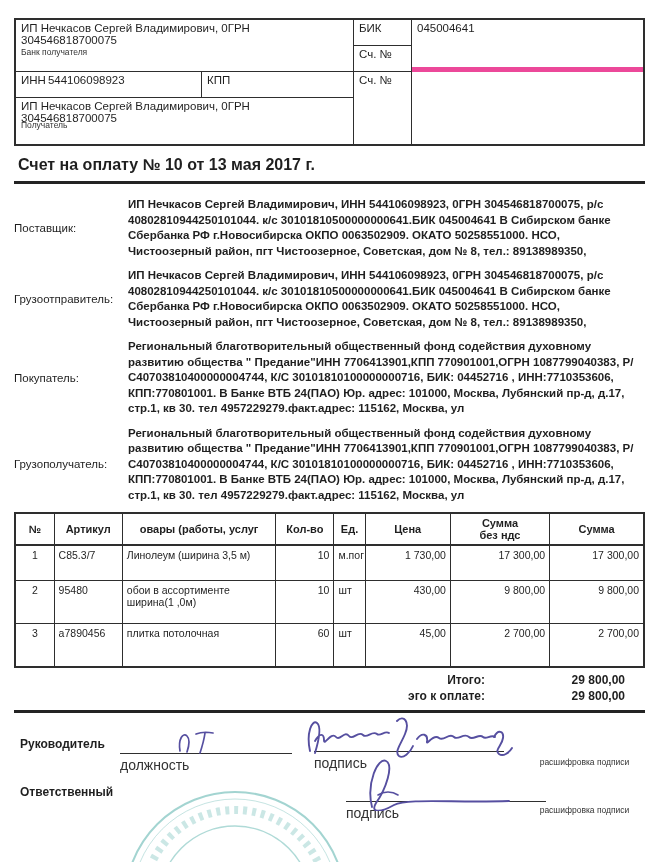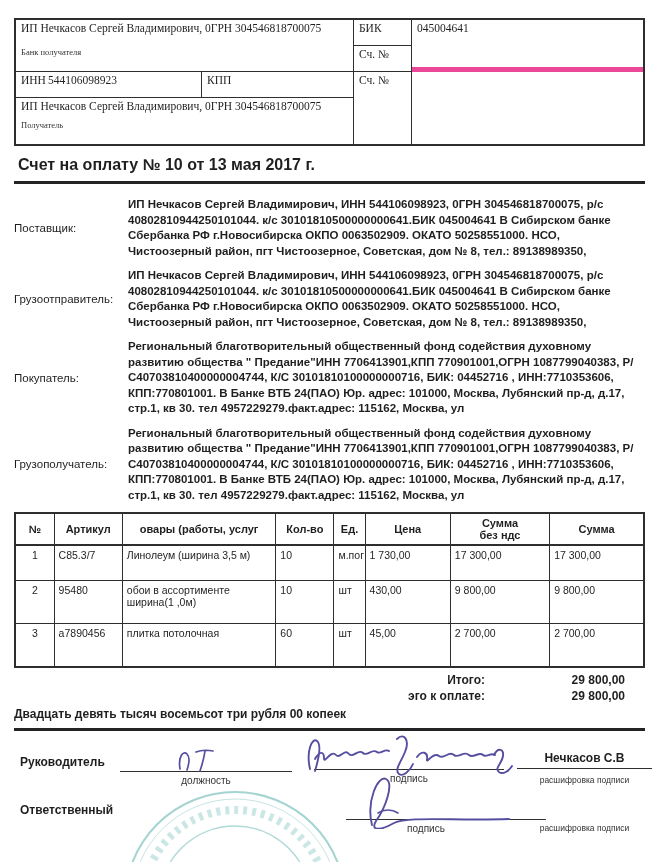--- a/index.html
+++ b/index.html
@@ -15,21 +15,21 @@
 
   
   .bank-table {
     display:grid;
     grid-template-columns:186px 152px 58px 231px;
     grid-template-rows:26px 26px 26px 46px;
     border:2px solid #2e2e2e;
     width:631px; box-sizing:border-box;
     font-size:11.5px;
   }
-  .bank-table > div { box-sizing:border-box; padding:2px 5px; position:relative; overflow:hidden;font-family:Liberation Serif, serif; }
+  .bank-table > div { box-sizing:border-box; padding:2px 5px; position:relative; overflow:hidden; }
   .bc { border-right:1px solid #2e2e2e; border-bottom:1px solid #2e2e2e; }
   .c-bank { grid-column:1/3; grid-row:1/3; }
   .c-bik-l { grid-column:3; grid-row:1; }
   .c-bik-v { grid-column:4; grid-row:1/3; border-bottom:5px solid #ec4899; }
   .c-sch1 { grid-column:3; grid-row:2; }
   .c-inn { grid-column:1; grid-row:3; }
   .c-kpp { grid-column:2; grid-row:3; }
   .c-sch2 { grid-column:3; grid-row:3/5; border-right:1px solid #2e2e2e; }
   .c-sch2v { grid-column:4; grid-row:3/5; }
   .c-recv { grid-column:1/3; grid-row:4; border-right:1px solid #2e2e2e; }
@@ -46,39 +46,39 @@
   .party-label { width:114px; flex:none; font-size:11.5px; }
   .party-text { flex:1; font-weight:bold; font-size:11.5px; line-height:15.5px; }
 
   
   table.items { border-collapse:collapse; table-layout:fixed; width:631px; margin-top:6px; font-size:10.5px; }
   table.items, table.items th, table.items td { border:1px solid #2e2e2e; }
   table.items { border-width:2px; }
   table.items th { border-bottom-width:2px; font-size:11px; font-weight:bold; padding:2px 3px; height:26px; overflow:hidden; }
   table.items td { vertical-align:top; padding:3px 4px; overflow:hidden; }
   .h2line { line-height:12px; }
-  td.num, th.num { }
+  td.num, th.num { text-align:right; }
   td.ctr { text-align:center; }
   tr.r1 td { height:28px; }
   tr.r2 td { height:36px; }
   tr.r3 td { height:36px; }
 
   
   .totals { margin-top:5px; }
   .total-row { display:flex; justify-content:flex-end; font-weight:bold; font-size:12px; margin-top:2px; }
   .total-row .t-label { text-align:right; }
   .total-row .t-value { width:140px; text-align:right; padding-right:20px; flex:none; }
   .count-line { font-size:11.5px; margin-top:9px; }
   .words-line { font-size:12px; font-weight:bold; margin-top:4px; }
 
   
   .sig-section { position:relative; height:122px; margin-top:8px; }
   .sig-role { position:absolute; left:6px; font-weight:bold; font-size:12px; }
   .u-line { position:absolute; border-bottom:1.5px solid #2f2f2f; height:0; }
-  .u-caption { position:absolute; font-size:10px; color:#333; text-align:center; }
+  .u-caption { position:absolute; font-size:14px; color:#333; text-align:left; }
   .sig-name { position:absolute; width:135px; text-align:center; font-weight:bold; font-size:12px; border-bottom:1.5px solid #2f2f2f; padding-bottom:3px; }
   .sig-name-cap { position:absolute; width:135px; text-align:center; font-size:8.5px; color:#333; }
   .hand { position:absolute; }
   .hand path { fill:none; stroke:#564fa0; stroke-linecap:round; stroke-linejoin:round; }
 
   
   .stamp { position:absolute; left:100px; top:780px; opacity:0.55; }
 </style>
 </head>
 <body>
@@ -191,21 +191,20 @@
 
   <div class="totals">
     <div class="total-row">
       <div class="t-label">Итого:</div>
       <div class="t-value">29 800,00</div>
     </div>
     <div class="total-row">
       <div class="t-label">эго к оплате:</div>
       <div class="t-value">29 800,00</div>
     </div>
-    <div class="words-line">Двадцать девять тысяч восемьсот три рубля 00 копеек</div>
   </div>
   <div class="rule-thick"></div>
 
   <div class="sig-section">
     <div class="sig-role" style="top:16px">Руководитель</div>
 
     <div class="u-line" style="left:106px; top:32px; width:172px;"></div>
     <div class="u-caption" style="left:106px; top:36px; width:172px;">должность</div>
     <svg class="hand" style="left:152px; top:6px;" width="70" height="30" viewBox="0 0 70 30">
       <path d="M14,24 C12,12 17,5 21,9 C24,12 23,19 21,25" stroke-width="1.7"></path>
@@ -213,21 +212,20 @@
     </svg>
 
     <div class="u-line" style="left:300px; top:30px; width:190px;"></div>
     <div class="u-caption" style="left:300px; top:34px; width:190px;">подпись</div>
     <svg class="hand" style="left:288px; top:-10px;" width="215" height="48" viewBox="0 0 215 48">
       <path d="M8,40 C4,22 10,8 15,12 C20,16 16,32 13,42 M13,30 c5,-9 9,-7 9,-1 c0,7 7,-9 12,-3 c4,5 8,-7 13,-1 c4,5 9,-6 14,-1 c4,4 9,-5 14,-1 c3,3 8,-4 12,-1" stroke-width="1.9"></path>
       <path d="M95,10 c7,-7 13,1 8,13 c-4,10 -11,18 -6,22 c4,3 11,-3 14,-10 M115,28 c5,-7 11,-5 10,2 c-1,6 6,-8 12,-3 c5,4 10,-6 15,-1 c4,4 10,-5 15,0 c4,4 10,-4 14,0 c3,3 8,-3 12,0" stroke-width="1.9"></path>
       <path d="M192,26 c4,-8 10,-6 9,1 c-1,8 -9,12 -4,16 c4,3 10,-1 13,-6" stroke-width="1.9"></path>
     </svg>
 
-    <div class="sig-name" style="left:503px; top:12px;">Нечкасов С.В</div>
     <div class="sig-name-cap" style="left:503px; top:36px;">расшифровка подписи</div>
 
     <div class="sig-role" style="top:64px">Ответственный</div>
 
     <div class="u-line" style="left:332px; top:80px; width:200px;"></div>
     <div class="u-caption" style="left:332px; top:84px; width:160px;">подпись</div>
     <svg class="hand" style="left:330px; top:34px;" width="230" height="56" viewBox="0 0 230 56">
       <path d="M28,52 C22,28 34,2 42,6 C50,10 42,34 32,48 C26,58 36,58 50,50 C64,43 110,48 165,46" stroke-width="1.9"></path>
       <path d="M34,40 c6,-4 14,-4 20,0" stroke-width="1.6"></path>
     </svg>

